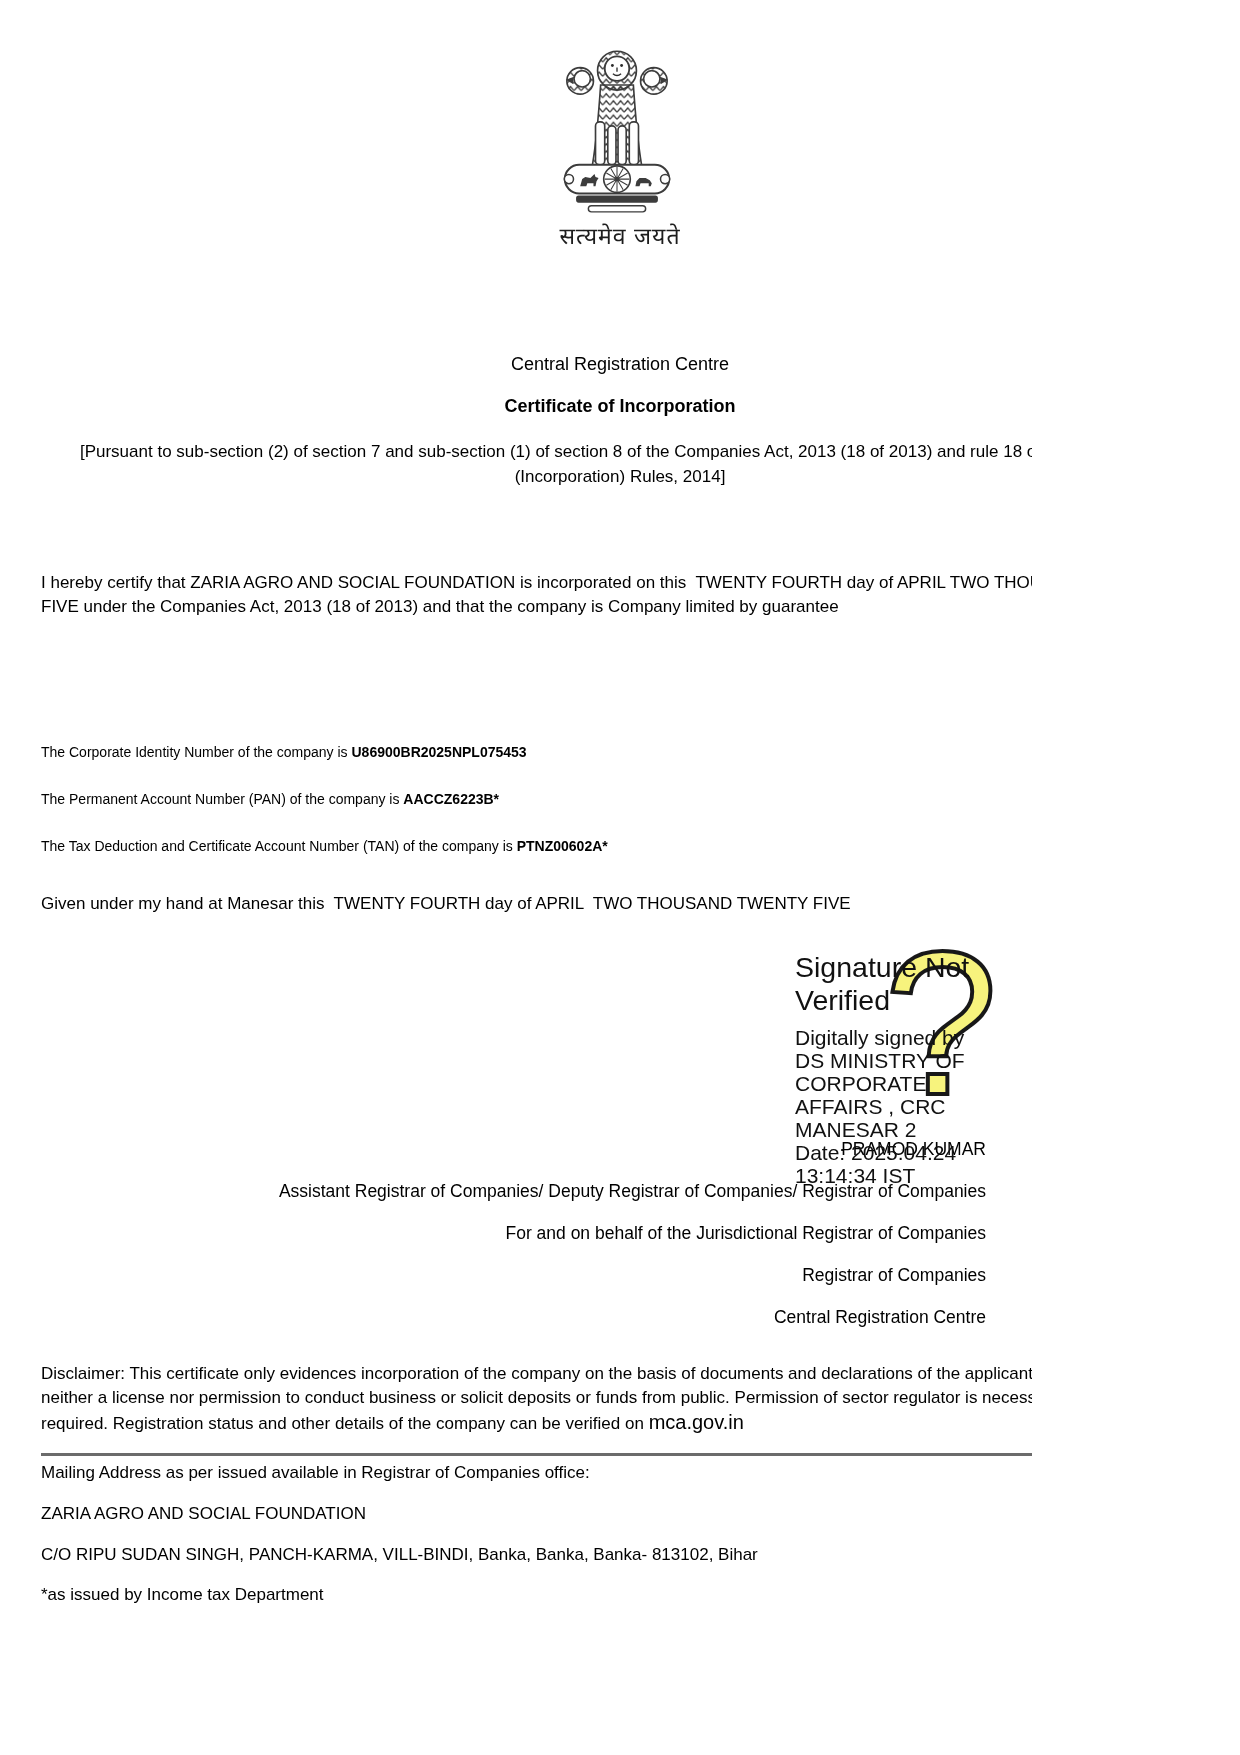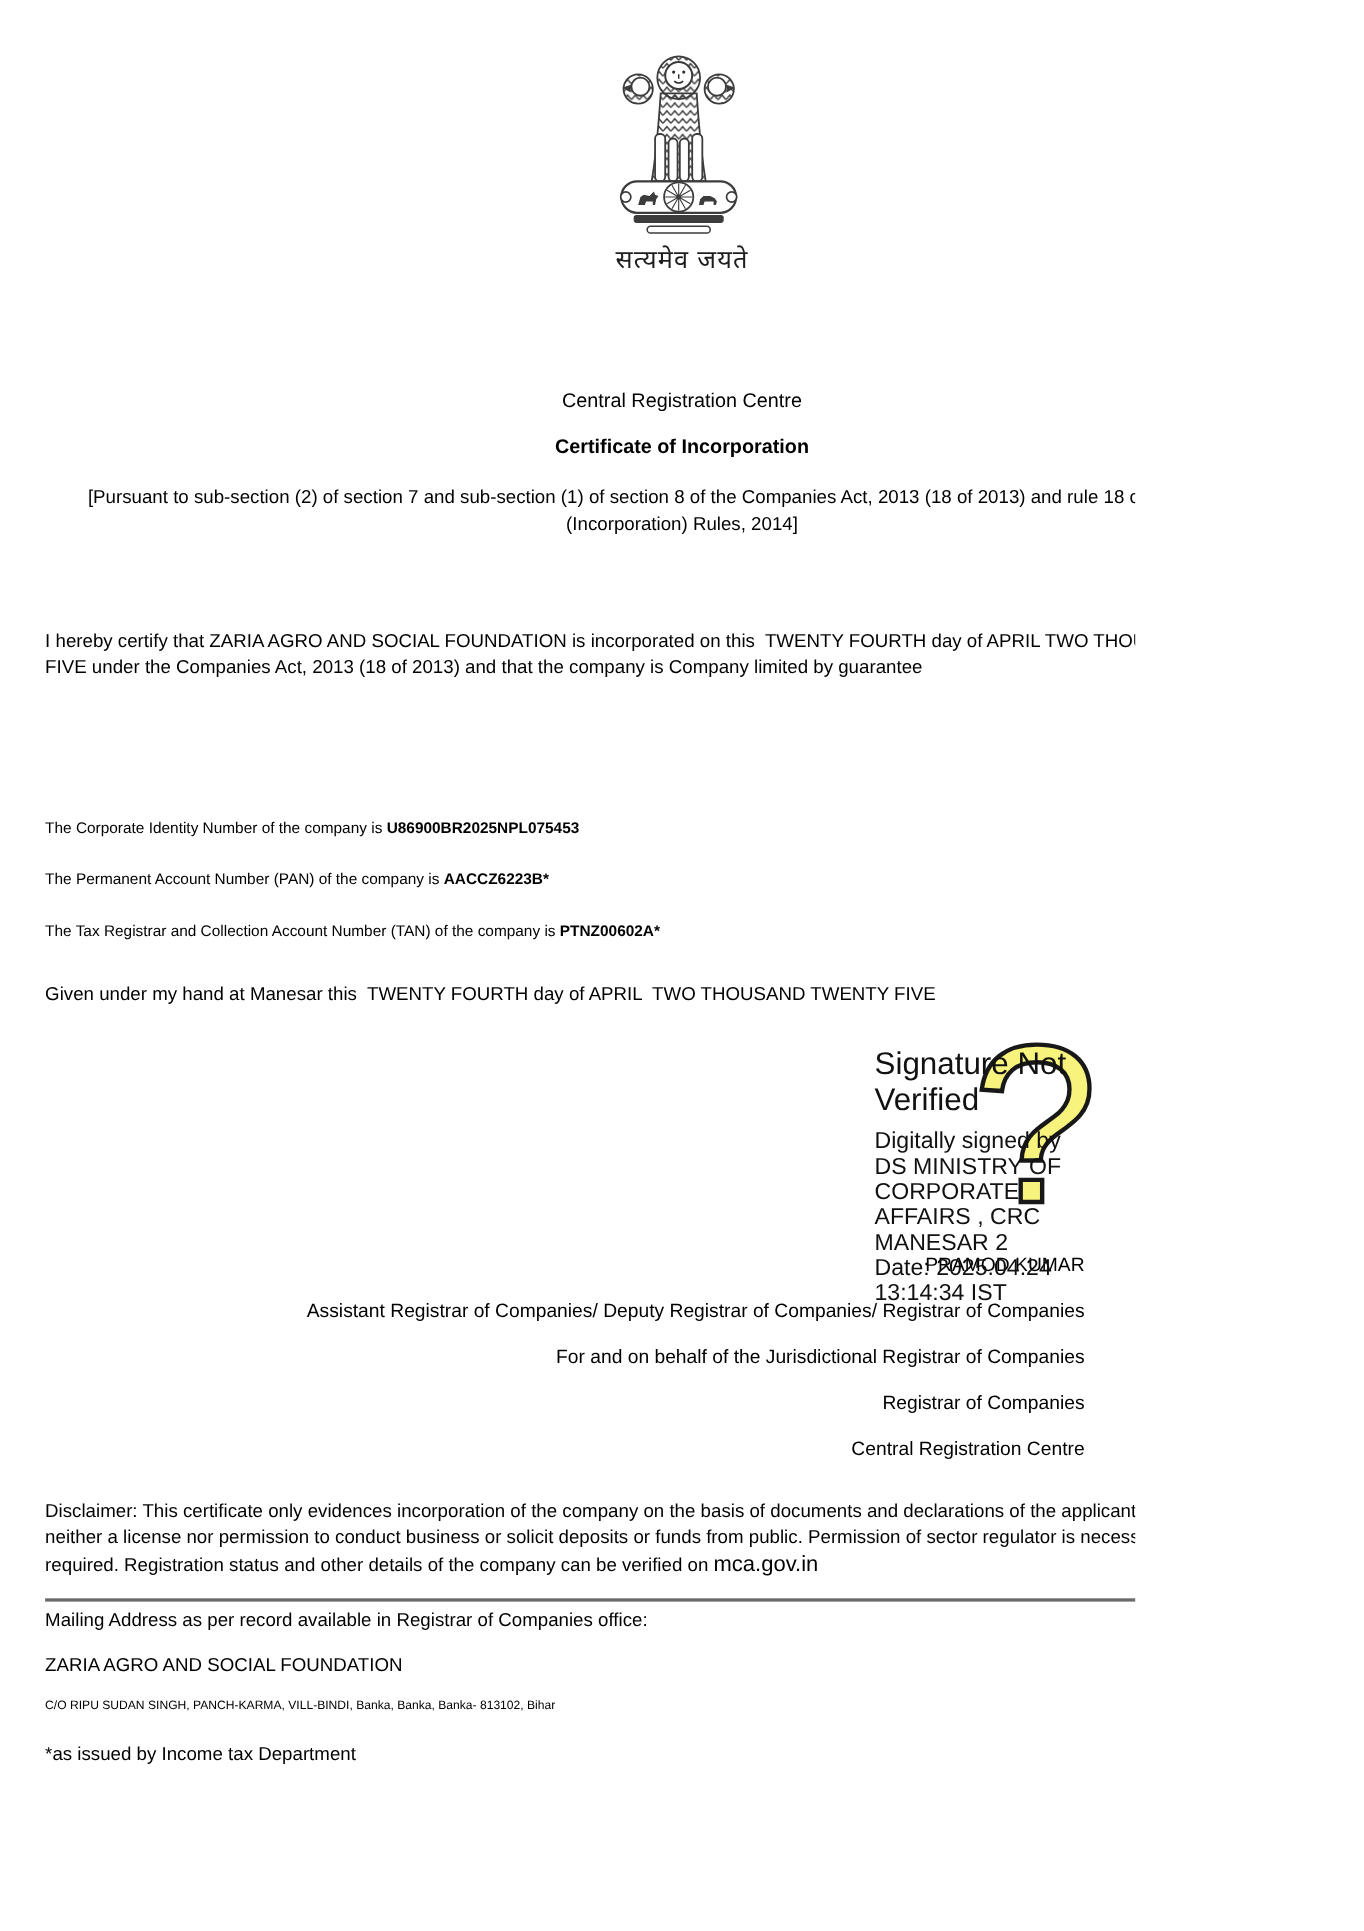--- a/index.html
+++ b/index.html
@@ -46,21 +46,21 @@
 
   .officer-block { right:46px; top:1128px; text-align:right; font-size:17.5px; line-height:42px; }
 
   .disclaimer { top:1362px; left:41px; width:1160px; font-size:17px; line-height:24px; white-space:pre-wrap; }
   .mca-link { font-size:20px; }
 
   .rule { top:1453px; left:41px; width:1160px; height:3px; background:#6b6b6b; }
 
   .mail-heading { top:1463px; left:41px; width:1160px; font-size:17px; }
   .mail-company { top:1504px; left:41px; width:1160px; font-size:17px; }
-  .mail-address { top:1545px; left:41px; width:1160px; font-size:11px; }
+  .mail-address { top:1545px; left:41px; width:1160px; font-size:17px; }
   .mail-note    { top:1585px; left:41px; width:1160px; font-size:17px; }
 
   .stamp-wrap { left:1044px; top:1659px; }
 </style>
 </head>
 <body>
 
 <div class="page">
 
   <div class="abs emblem-wrap">
@@ -114,21 +114,21 @@
   <div class="abs center motto">सत्यमेव जयते</div>
 
   <div class="abs center crc-line">Central Registration Centre</div>
   <div class="abs center cert-title">Certificate of Incorporation</div>
   <div class="abs pursuant">[Pursuant to sub-section (2) of section 7 and sub-section (1) of section 8 of the Companies Act, 2013 (18 of 2013) and rule 18 of the Companies (Incorporation) Rules, 2014]</div>
 
   <p class="abs doc-text certify">I hereby certify that ZARIA AGRO AND SOCIAL FOUNDATION is incorporated on this  TWENTY FOURTH day of APRIL TWO THOUSAND TWENTY FIVE under the Companies Act, 2013 (18 of 2013) and that the company is Company limited by guarantee</p>
 
   <p class="abs idline cin"><span>The Corporate Identity Number of the company is </span><b>U86900BR2025NPL075453</b></p>
   <p class="abs idline pan"><span>The Permanent Account Number (PAN) of the company is </span><b>AACCZ6223B*</b></p>
-  <p class="abs idline tan"><span>The Tax Registrar and Collection Account Number (TAN) of the company is </span><b>PTNZ00602A*</b></p>
+  <p class="abs idline tan"><span>The Tax Deduction and Certificate Account Number (TAN) of the company is </span><b>PTNZ00602A*</b></p>
 
   <p class="abs given">Given under my hand at Manesar this  TWENTY FOURTH day of APRIL  TWO THOUSAND TWENTY FIVE</p>
 
   <div class="abs qmark">?</div>
   <div class="abs sig-block">
     <div class="sig-status">Signature Not Verified</div>
     <div class="sig-details">
       <div>Digitally signed by</div>
       <div>DS MINISTRY OF CORPORATE</div>
       <div>AFFAIRS , CRC MANESAR 2</div>
@@ -141,21 +141,21 @@
     <div>Assistant Registrar of Companies/ Deputy Registrar of Companies/ Registrar of Companies</div>
     <div>For and on behalf of the Jurisdictional Registrar of Companies</div>
     <div>Registrar of Companies</div>
     <div>Central Registration Centre</div>
   </div>
 
   <p class="abs disclaimer"><span>Disclaimer: This certificate only evidences incorporation of the company on the basis of documents and declarations of the applicant(s). This certificate is neither a license nor permission to conduct business or solicit deposits or funds from public. Permission of sector regulator is necessary wherever required. Registration status and other details of the company can be verified on </span><span class="mca-link">mca.gov.in</span></p>
 
   <div class="abs rule"></div>
 
-  <div class="abs mail-heading">Mailing Address as per record available in Registrar of Companies office:</div>
+  <div class="abs mail-heading">Mailing Address as per issued available in Registrar of Companies office:</div>
   <div class="abs mail-company">ZARIA AGRO AND SOCIAL FOUNDATION</div>
   <div class="abs mail-address">C/O RIPU SUDAN SINGH, PANCH-KARMA, VILL-BINDI, Banka, Banka, Banka- 813102, Bihar</div>
   <div class="abs mail-note">*as issued by Income tax Department</div>
 
   <div class="abs stamp-wrap">
     <svg viewBox="0 0 100 100" width="93" height="93" aria-hidden="true">
       <defs>
         <path id="arcTop" d="M9.5,50 A40.5,40.5 0 0 1 90.5,50" fill="none"></path>
         <path id="arcBot" d="M12,60.5 A39.5,39.5 0 0 0 88,60.5" fill="none"></path>
       </defs>

